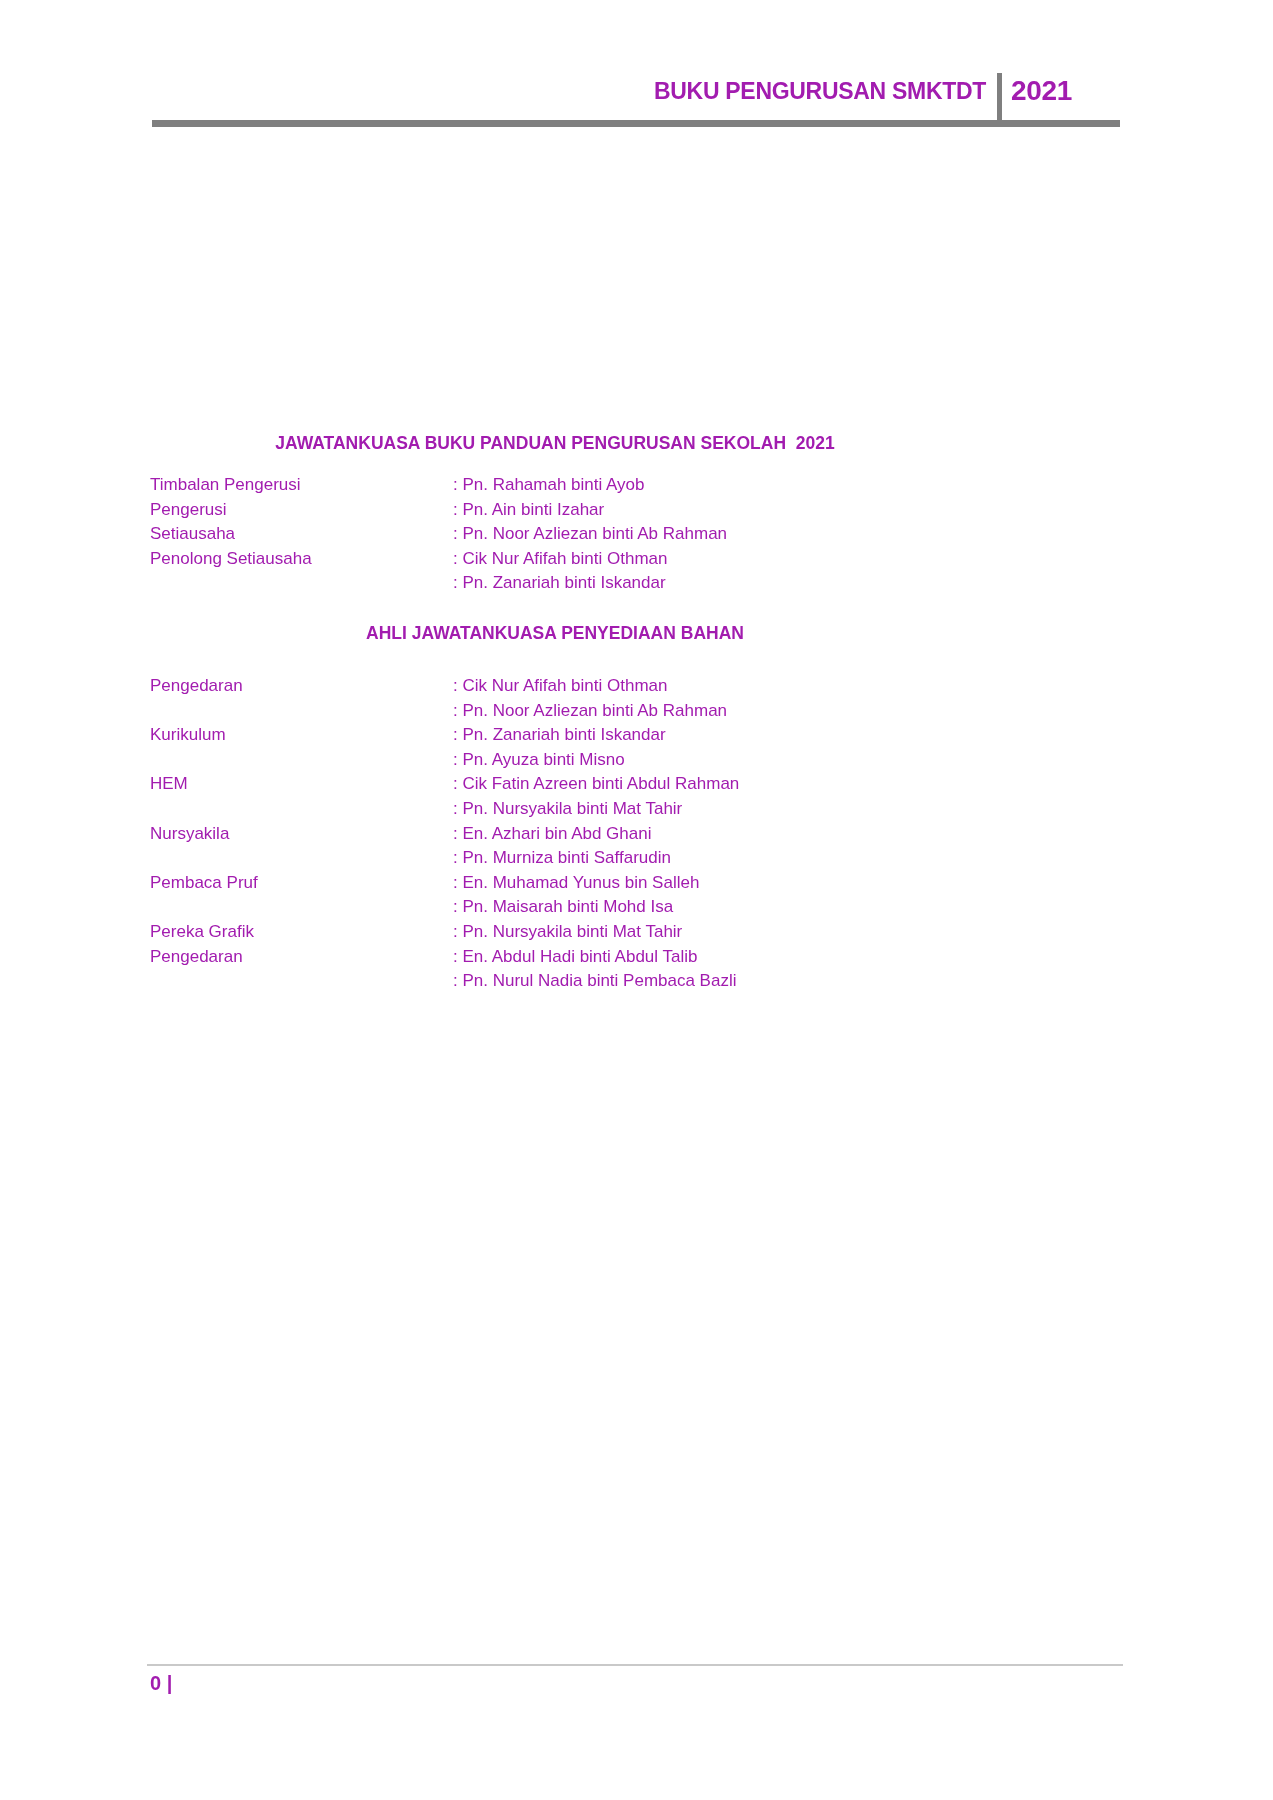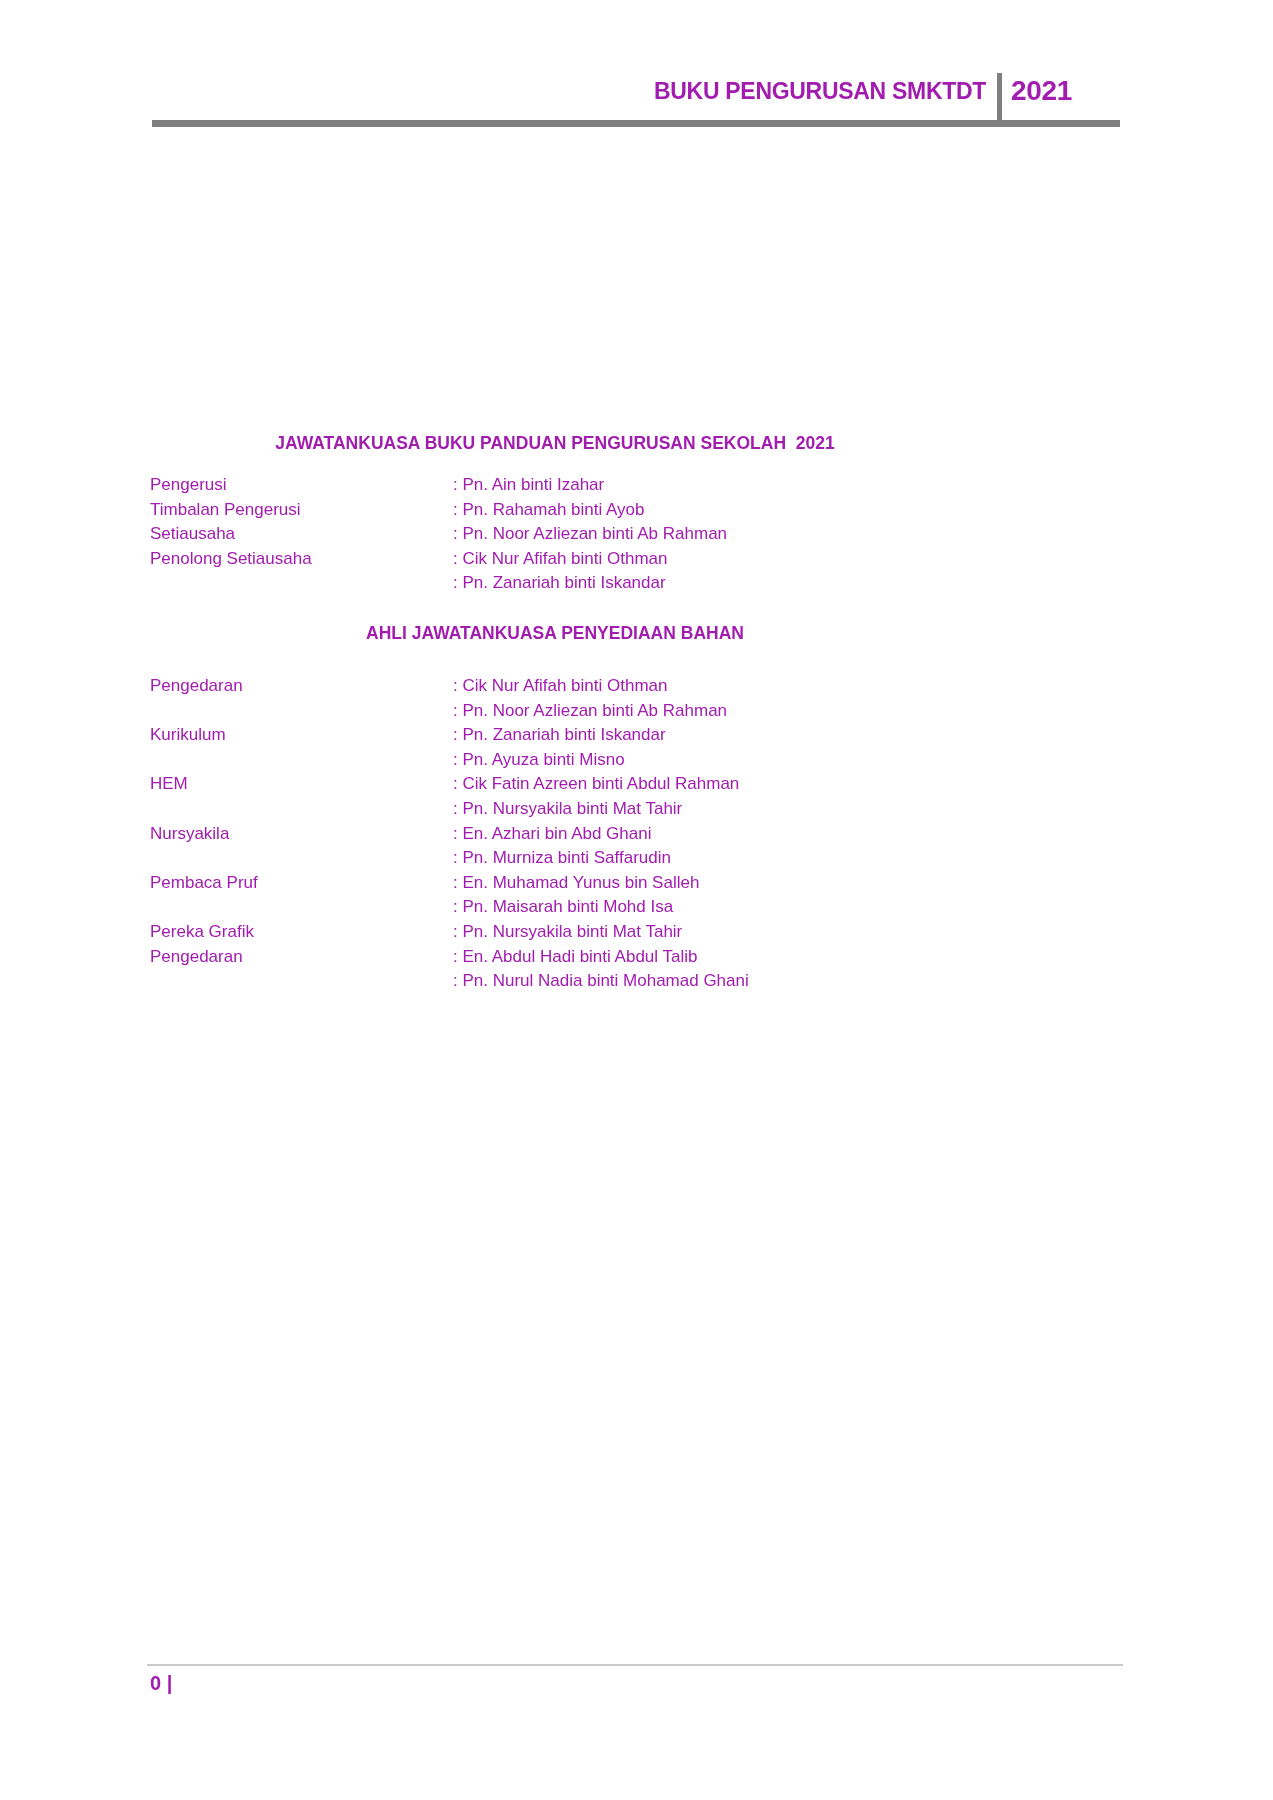--- a/index.html
+++ b/index.html
@@ -64,26 +64,26 @@
 <div class="page">
 
   <div class="hdr-title">BUKU PENGURUSAN SMKTDT</div>
   <div class="hdr-vbar"></div>
   <div class="hdr-year">2021</div>
   <div class="hdr-rule"></div>
 
   <div class="section-heading" id="heading-1">JAWATANKUASA BUKU PANDUAN PENGURUSAN SEKOLAH  2021</div>
   <div class="rows" id="rows-1">
       <div class="row">
+        <span class="lbl">Timbalan Pengerusi</span>
+        <span class="val">: Pn. Rahamah binti Ayob</span>
+      </div>
+      <div class="row">
         <span class="lbl">Pengerusi</span>
         <span class="val">: Pn. Ain binti Izahar</span>
-      </div>
-      <div class="row">
-        <span class="lbl">Timbalan Pengerusi</span>
-        <span class="val">: Pn. Rahamah binti Ayob</span>
       </div>
       <div class="row">
         <span class="lbl">Setiausaha</span>
         <span class="val">: Pn. Noor Azliezan binti Ab Rahman</span>
       </div>
       <div class="row">
         <span class="lbl">Penolong Setiausaha</span>
         <span class="val">: Cik Nur Afifah binti Othman</span>
       </div>
       <div class="row">
@@ -137,20 +137,20 @@
       <div class="row">
         <span class="lbl">Pereka Grafik</span>
         <span class="val">: Pn. Nursyakila binti Mat Tahir</span>
       </div>
       <div class="row">
         <span class="lbl">Pengedaran</span>
         <span class="val">: En. Abdul Hadi binti Abdul Talib</span>
       </div>
       <div class="row">
         <span class="lbl"></span>
-        <span class="val">: Pn. Nurul Nadia binti Mohamad Ghani</span>
+        <span class="val">: Pn. Nurul Nadia binti Pembaca Bazli</span>
       </div>
     </div>
 
   <div class="footer-rule"></div>
   <div class="page-num">0 |</div>
 
 </div>
 
 </body></html>

